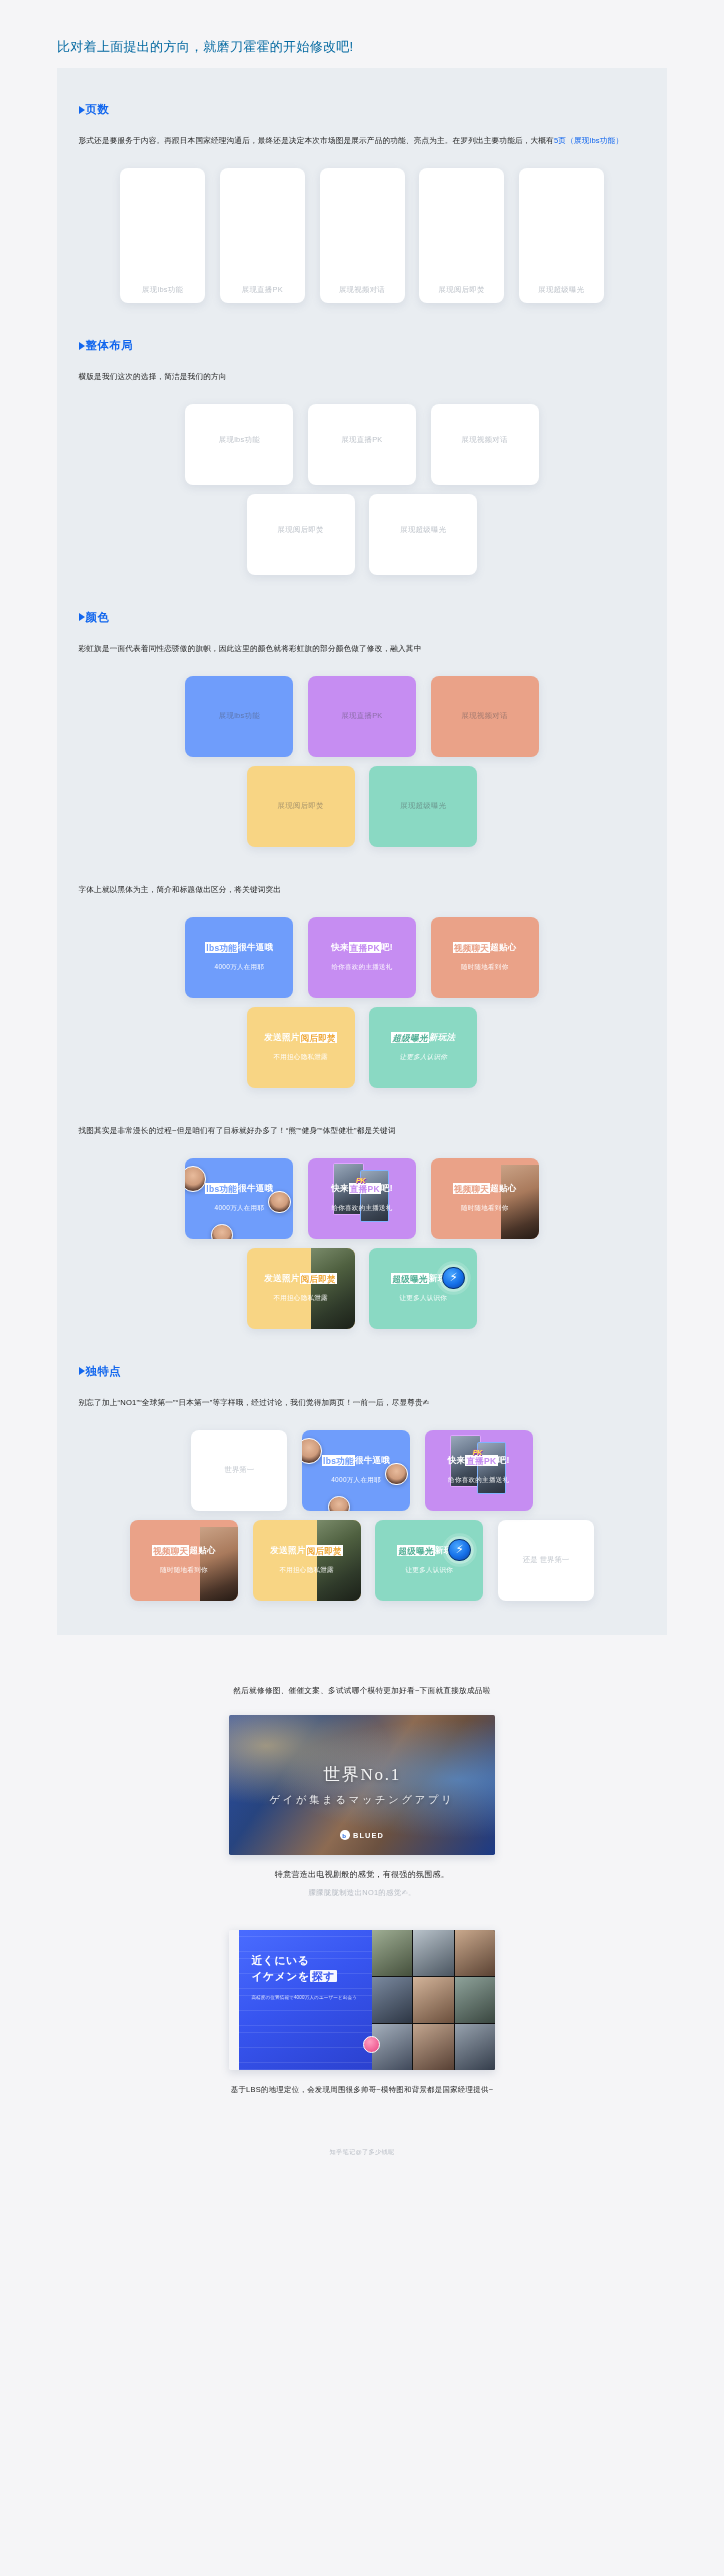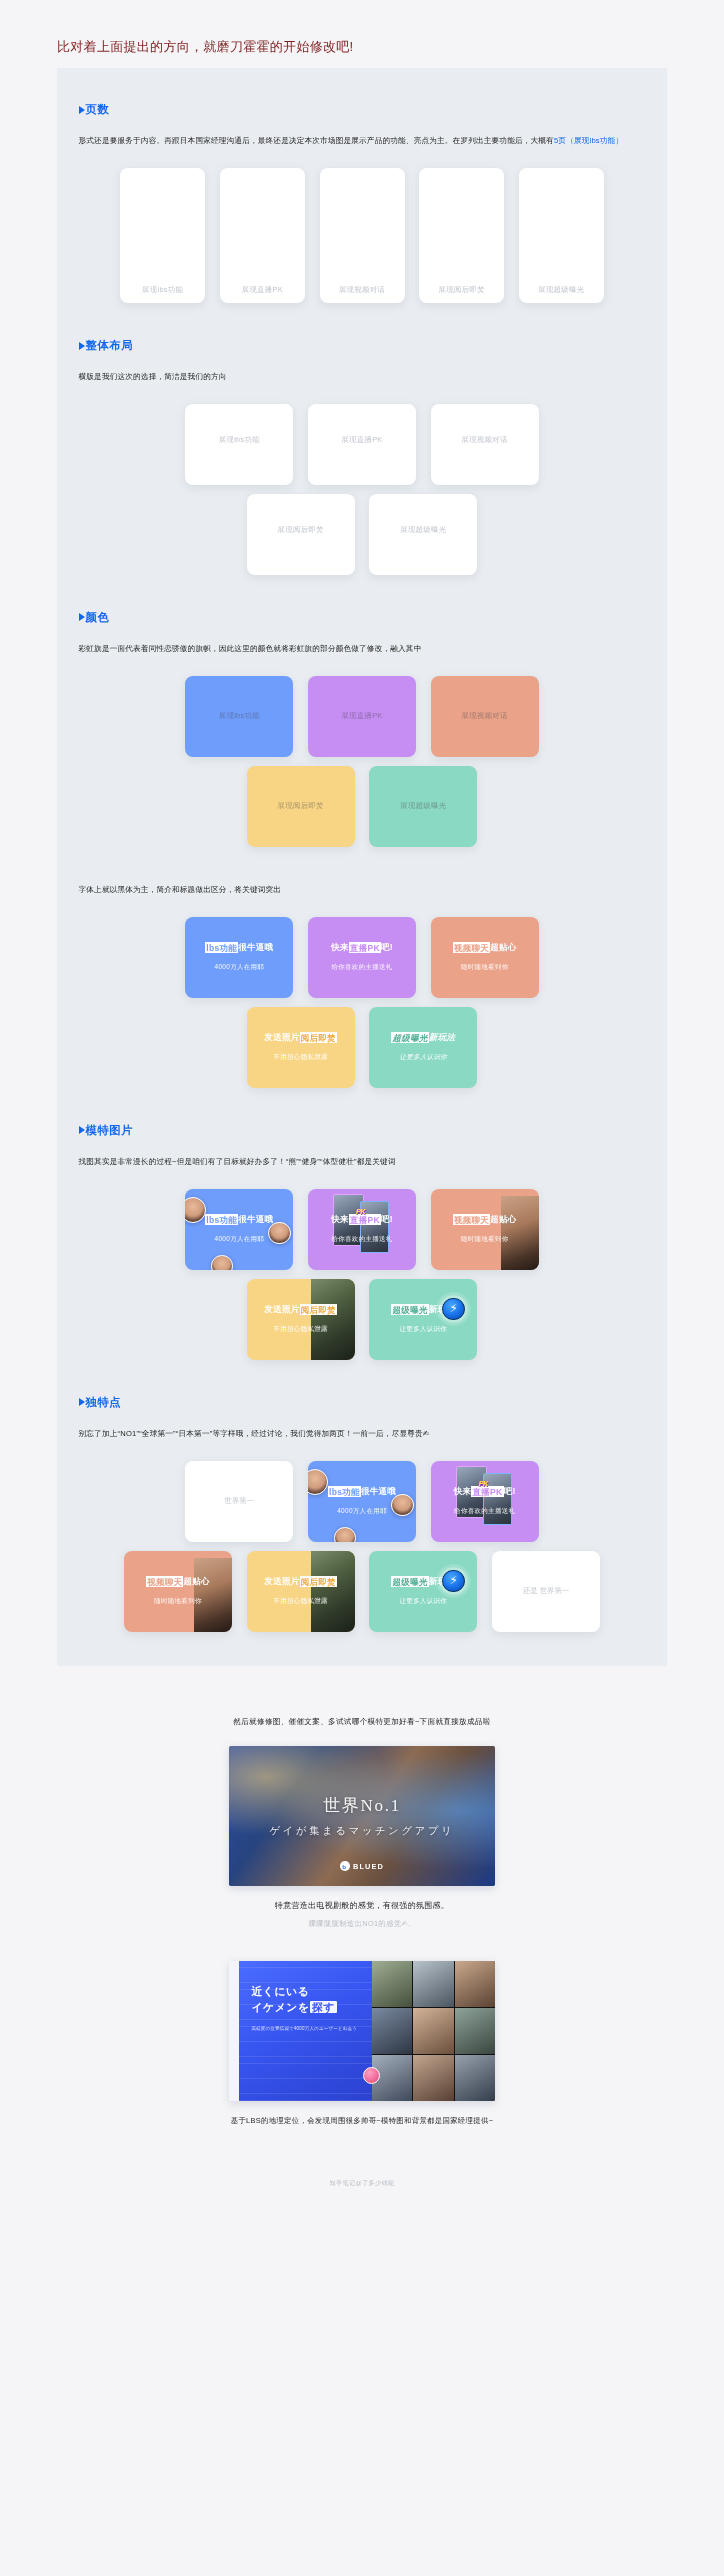--- a/index.html
+++ b/index.html
@@ -6,21 +6,21 @@
   html, body {
     width: 724px;
     background: #f5f5f7;
     font-family: "Liberation Sans", "DejaVu Sans", sans-serif;
     -webkit-font-smoothing: antialiased;
   }
   body { width: 724px; min-height: 2576px; position: relative; overflow-x: hidden; }
 
   .page-title {
     font-size: 13px;
-    color: #7f1d1d;
+    color: #0369a1;
     font-weight: 400;
     padding: 38px 0 12.4px 57px;
     letter-spacing: 0.3px;
   }
 
   .panel {
     margin: 0 57px;
     background: #e9edf1;
     padding: 19px 0 34px 0;
   }
@@ -169,21 +169,21 @@
     width: 22.6px; height: 22.6px;
     border-radius: 50%;
     background: radial-gradient(circle at 40% 32%, #4aa8ff 0%, #1570e8 55%, #0a3f9c 100%);
     border: 1.1px solid #0b2e6e;
     box-shadow: 0 0 0 2.8px rgba(255,255,255,0.30), 0 0 0 5.7px rgba(255,255,255,0.16);
     display: flex; align-items: center; justify-content: center;
     color: #fff; font-size: 11.3px; line-height: 1;
   }
 
   .plain-card {
-    width: 108px; height: 81px;
+    width: 96px; height: 81px;
     background: #fff;
     border-radius: 8px;
     box-shadow: 0 2.8px 9px rgba(90,110,140,0.13);
     display: flex; align-items: center; justify-content: center;
   }
   .plain-card .cap { color: #c1c6cd; font-size: 7.4px; padding: 0; }
 
   
   .results { padding: 51px 0 34px 0; background: #f5f5f7; }
   .results-lead {
@@ -399,24 +399,20 @@
         <div class="t-sub">不用担心隐私泄露</div>
       </div>
       <div class="card t-card" style="background: rgb(138, 217, 195); font-style: italic;">
         <div class="t-title"><span></span><span class="hl" style="color: rgb(79, 174, 148);">超级曝光</span><span>新玩法</span></div>
         <div class="t-sub">让更多人认识你</div>
       </div>
     </div>
   </div>
 
   <div class="section section-pad-top">
-    <div class="sec-head">
-      <span class="tri"></span>
-      <span>模特图片</span>
-    </div>
     <div class="sec-desc">找图其实是非常漫长的过程~但是咱们有了目标就好办多了！“熊”“健身”“体型健壮”都是关键词</div>
     <div class="row">
 
       <div class="card t-card" style="background: rgb(111, 157, 251);">
         <div class="photo ph-face" style="width:26px;height:26px;left:-5.7px;top:8px;"></div>
         <div class="photo ph-face" style="width:22.6px;height:22.6px;right:2.3px;top:33px;"></div>
         <div class="photo ph-face" style="width:21.5px;height:21.5px;left:26px;bottom:-6.8px;"></div>
         <div class="t-title"><span></span><span class="hl" style="color: rgb(111, 157, 251);">lbs功能</span><span>很牛逼哦</span></div>
         <div class="t-sub">4000万人在用耶</div>
       </div>

